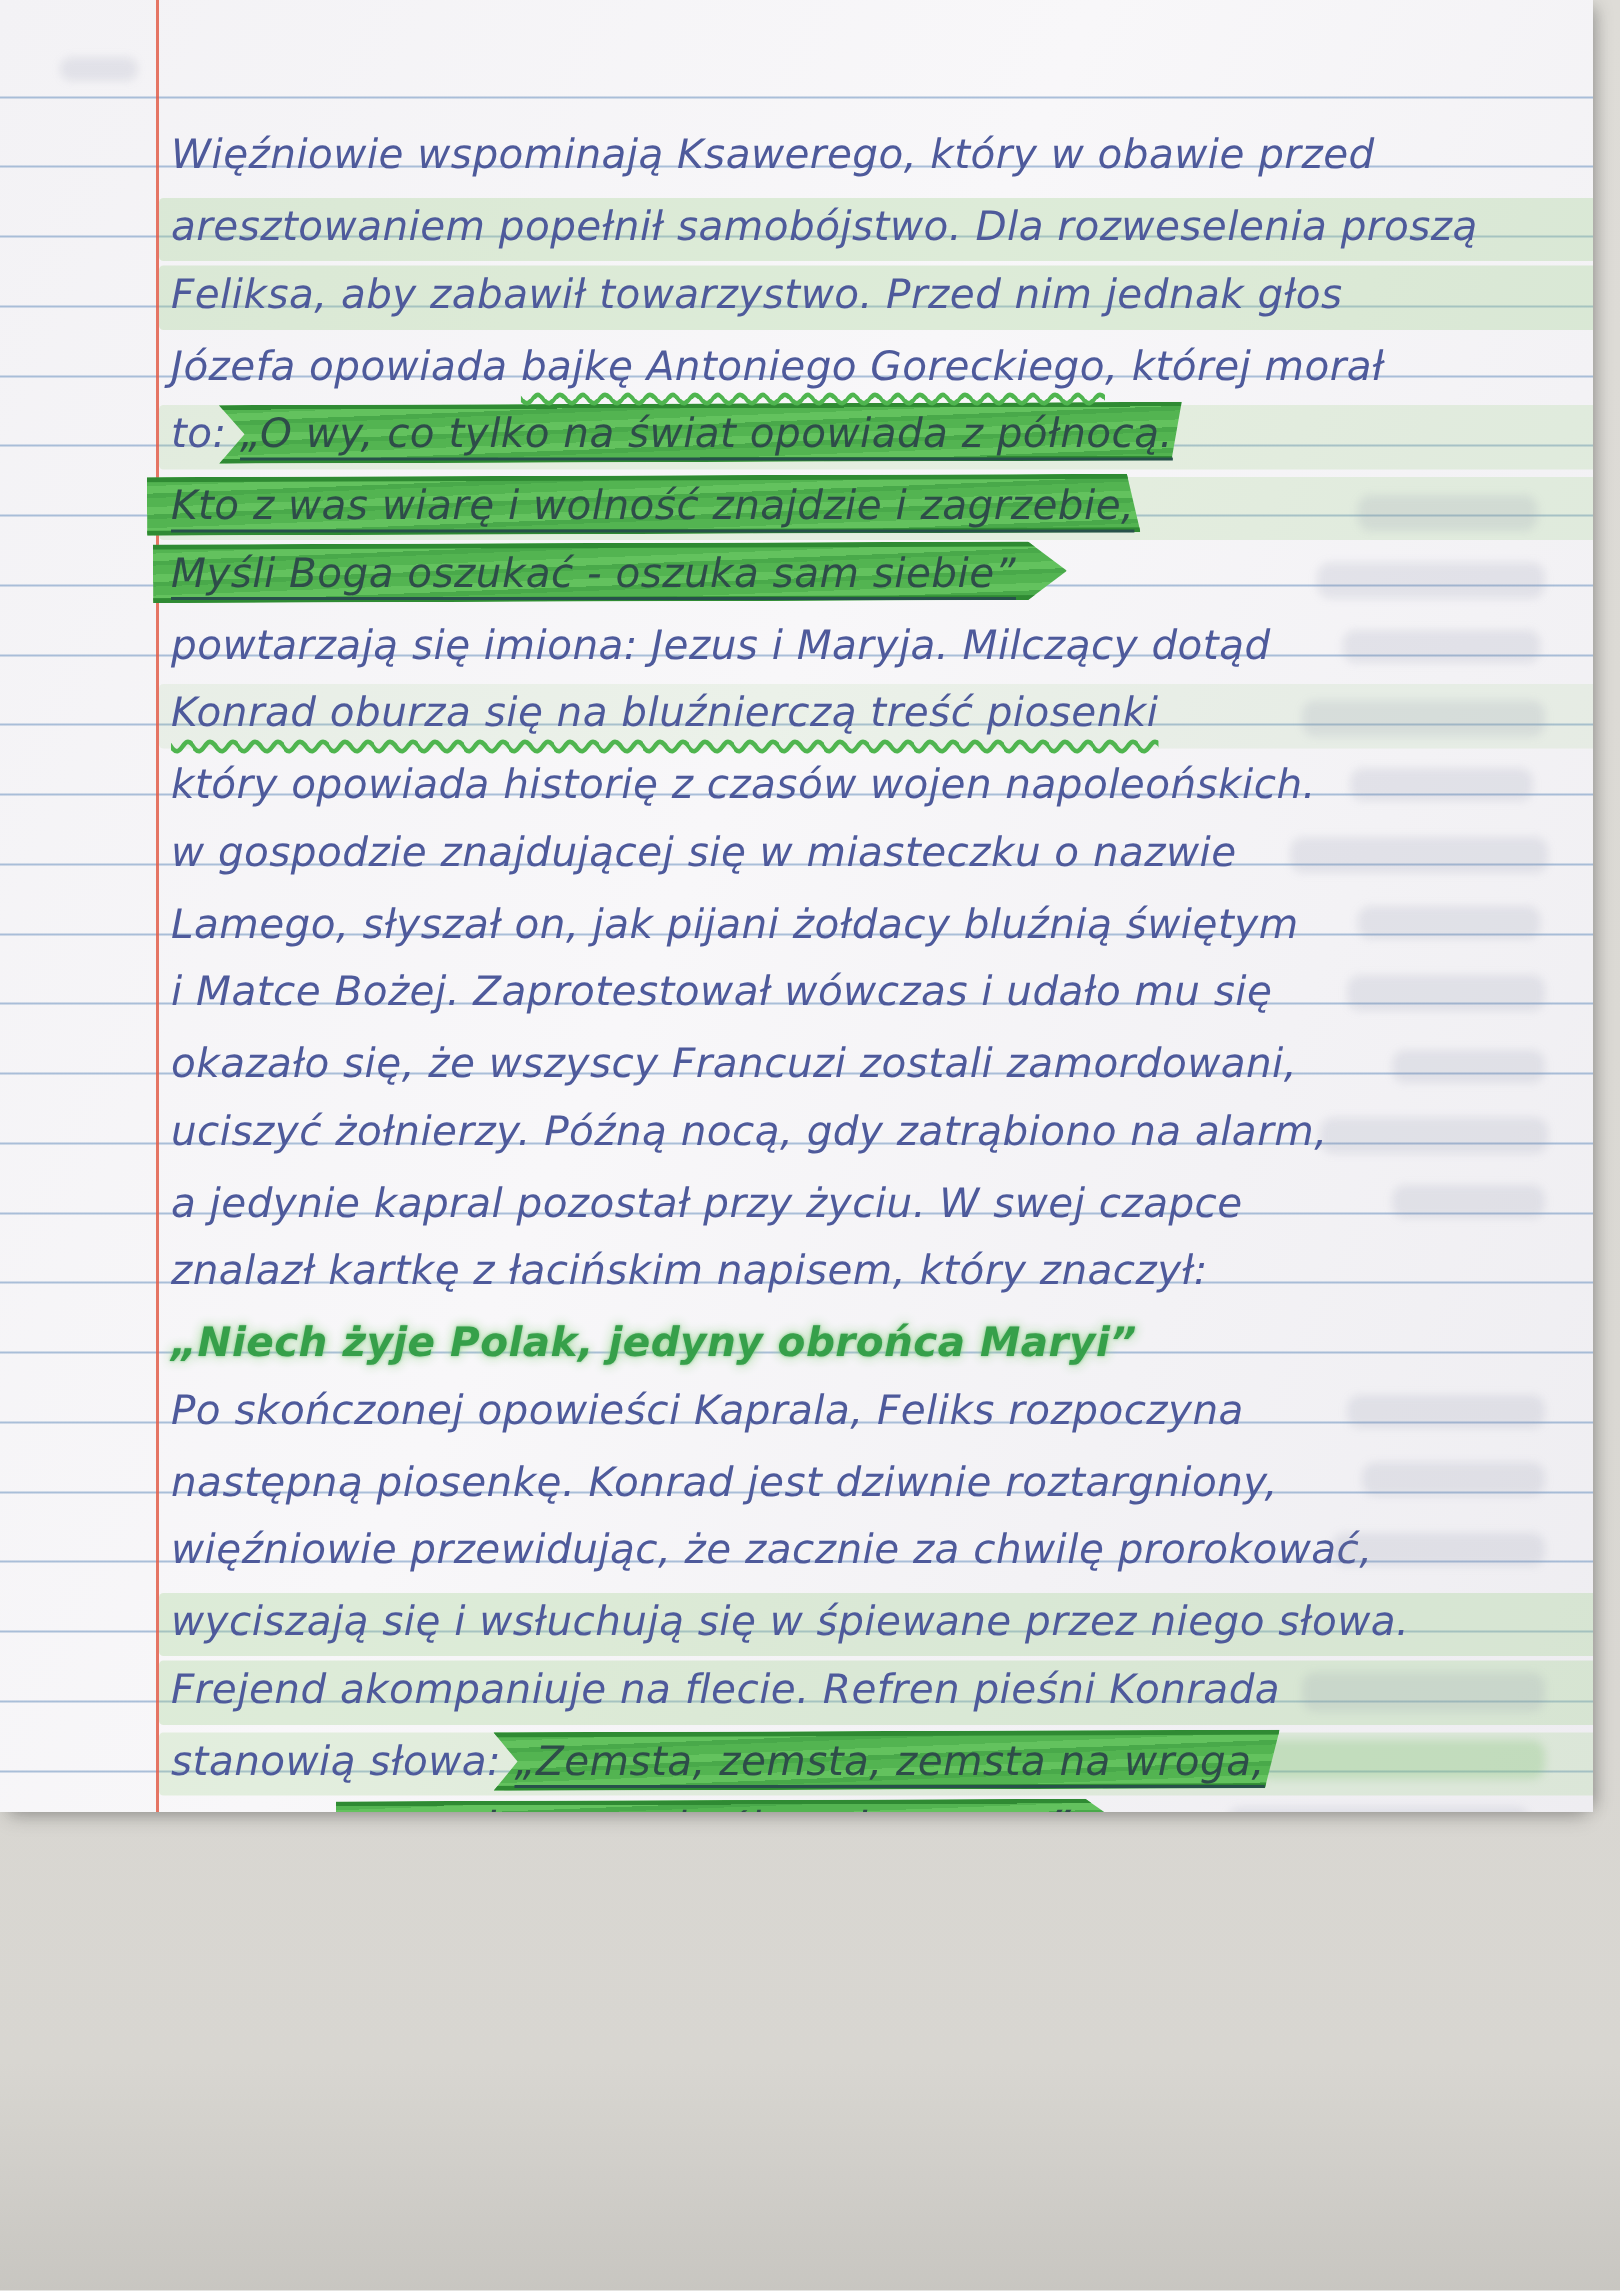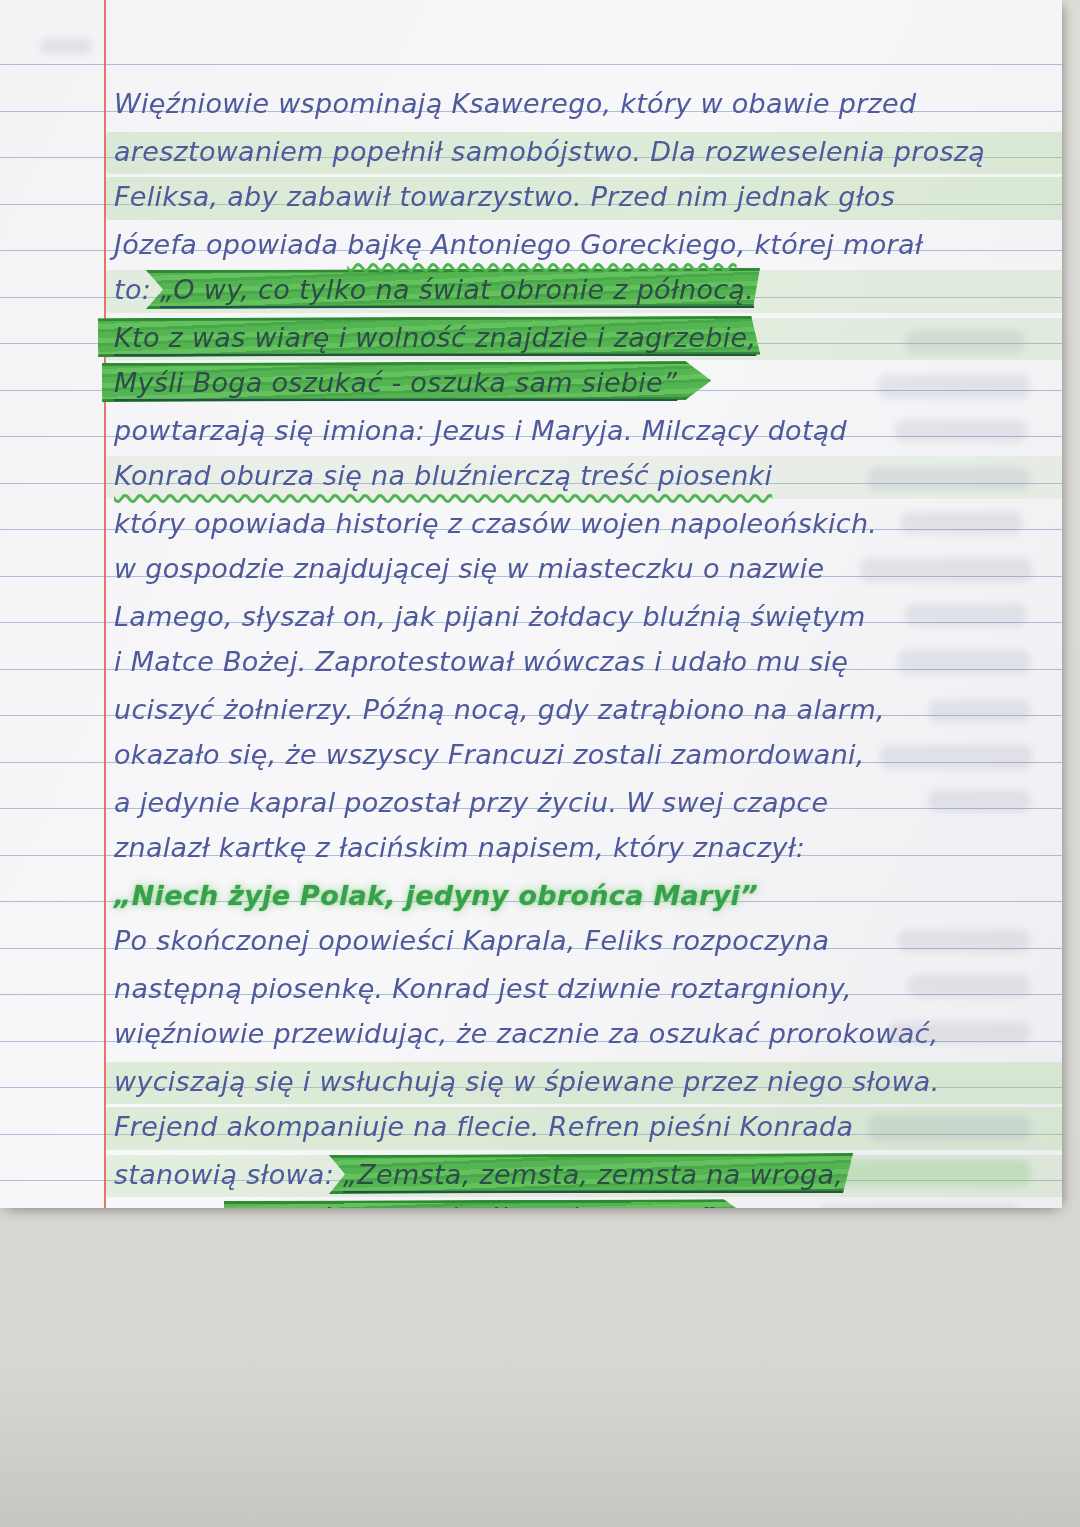--- a/index.html
+++ b/index.html
@@ -103,37 +103,37 @@
 <div class="scene">
   <div class="paper">
     <div class="ruled"></div>
     <div class="margin-line"></div>
 
     <div class="text-block">
         <div class="line"><span class="seg ink">Więźniowie wspominają Ksawerego, który w obawie przed</span></div>
         <div class="line washed" style="--wash: 0.3;"><span class="seg ink">aresztowaniem popełnił samobójstwo. Dla rozweselenia proszą</span></div>
         <div class="line washed" style="--wash: 0.3;"><span class="seg ink">Feliksa, aby zabawił towarzystwo. Przed nim jednak głos</span></div>
         <div class="line"><span class="seg ink">Józefa opowiada </span><span class="seg ink wavy">bajkę Antoniego Goreckiego</span><span class="seg ink">, której morał</span></div>
-        <div class="line washed" style="--wash: 0.22;"><span class="seg ink">to: </span><span class="seg qtext q1">„O wy, co tylko na świat obronie z północą.</span></div>
+        <div class="line washed" style="--wash: 0.22;"><span class="seg ink">to: </span><span class="seg qtext q1">„O wy, co tylko na świat opowiada z północą.</span></div>
         <div class="line washed" style="--wash: 0.22;"><span class="seg qtext q3">Kto z was wiarę i wolność znajdzie i zagrzebie,</span></div>
         <div class="line"><span class="seg qtext q4">Myśli Boga oszukać - oszuka sam siebie”</span></div>
         <div class="line"><span class="seg ink">powtarzają się imiona: Jezus i Maryja. Milczący dotąd</span></div>
         <div class="line washed" style="--wash: 0.15;"><span class="seg ink wavy">Konrad oburza się na bluźnierczą treść piosenki</span></div>
         <div class="line"><span class="seg ink">który opowiada historię z czasów wojen napoleońskich.</span></div>
         <div class="line"><span class="seg ink">w gospodzie znajdującej się w miasteczku o nazwie</span></div>
         <div class="line"><span class="seg ink">Lamego, słyszał on, jak pijani żołdacy bluźnią świętym</span></div>
         <div class="line"><span class="seg ink">i Matce Bożej. Zaprotestował wówczas i udało mu się</span></div>
+        <div class="line"><span class="seg ink">okazało się, że wszyscy Francuzi zostali zamordowani,</span></div>
         <div class="line"><span class="seg ink">uciszyć żołnierzy. Późną nocą, gdy zatrąbiono na alarm,</span></div>
-        <div class="line"><span class="seg ink">okazało się, że wszyscy Francuzi zostali zamordowani,</span></div>
         <div class="line"><span class="seg ink">a jedynie kapral pozostał przy życiu. W swej czapce</span></div>
         <div class="line"><span class="seg ink">znalazł kartkę z łacińskim napisem, który znaczył:</span></div>
         <div class="line"><span class="seg greenink">„Niech żyje Polak, jedyny obrońca Maryi”</span></div>
         <div class="line"><span class="seg ink">Po skończonej opowieści Kaprala, Feliks rozpoczyna</span></div>
         <div class="line"><span class="seg ink">następną piosenkę. Konrad jest dziwnie roztargniony,</span></div>
-        <div class="line"><span class="seg ink">więźniowie przewidując, że zacznie za oszukać prorokować,</span></div>
+        <div class="line"><span class="seg ink">więźniowie przewidując, że zacznie za chwilę prorokować,</span></div>
         <div class="line washed" style="--wash: 0.3;"><span class="seg ink">wyciszają się i wsłuchują się w śpiewane przez niego słowa.</span></div>
         <div class="line washed" style="--wash: 0.3;"><span class="seg ink">Frejend akompaniuje na flecie. Refren pieśni Konrada</span></div>
         <div class="line washed" style="--wash: 0.24;"><span class="seg ink">stanowią słowa: </span><span class="seg qtext z1">„Zemsta, zemsta, zemsta na wroga,</span></div>
         <div class="line" style="padding-left: 122px; font-family: Liberation Mono, monospace;"><span class="seg qtext z2">z Bogiem, a choćby mimo Boga”</span></div>
       </div>
 
     <div class="page-number">4</div>
 
     <div id="smudges">
         <div class="smudge gray" style="left: 40px; top: 38px; width: 52px; height: 16px;"></div>

